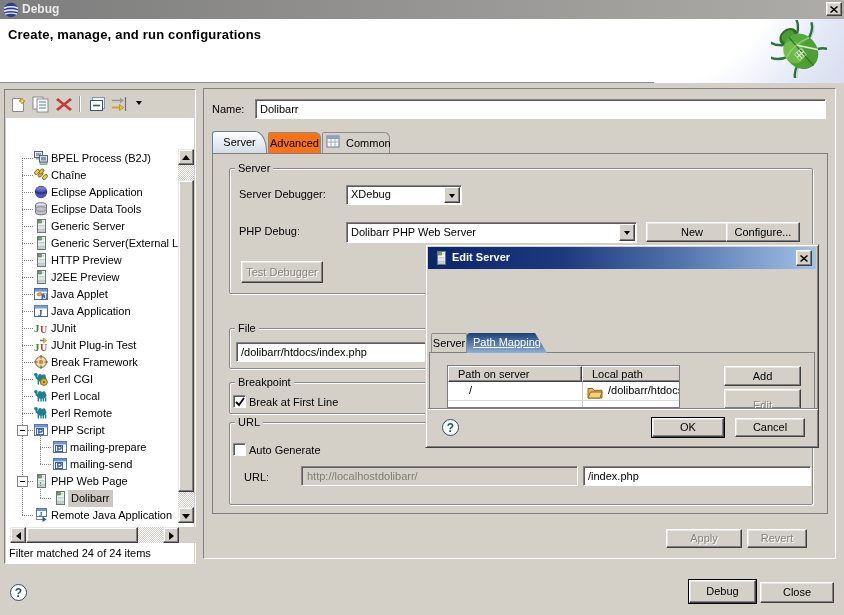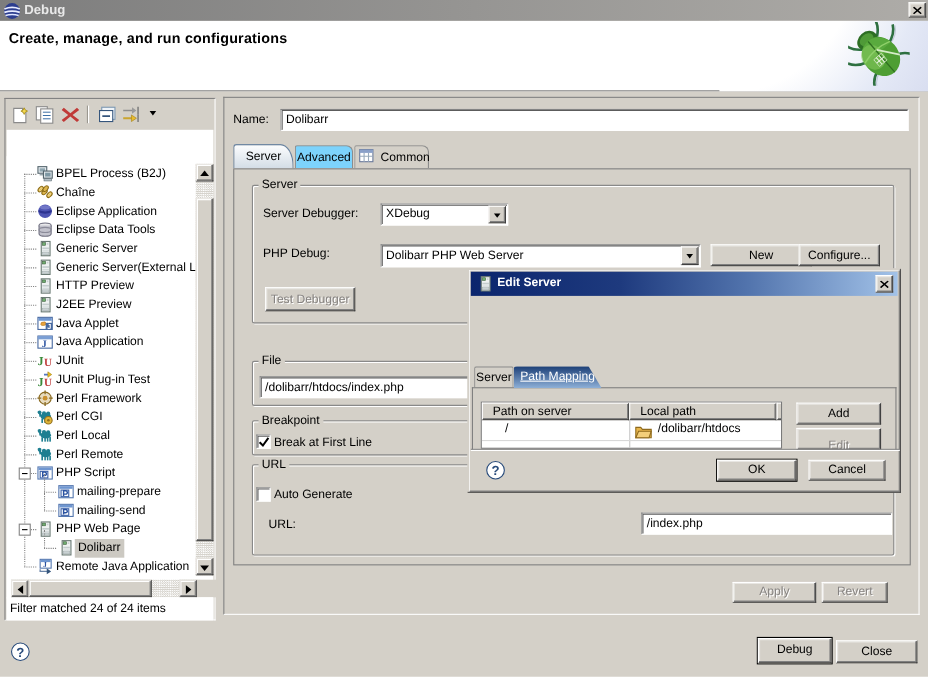--- a/index.html
+++ b/index.html
@@ -287,21 +287,21 @@
           <svg class="ticon" style="left:27px;top:0px" width="16" height="16" viewBox="0 0 16 16">
             <circle cx="8" cy="8" r="5.5" fill="#e8dcc0" stroke="#8a6a20"></circle>
             <circle cx="8" cy="8" r="2.2" fill="#c89030"></circle>
             <g stroke="#8a6a20" stroke-width="1.2">
               <line x1="8" y1="1" x2="8" y2="4.5"></line>
               <line x1="8" y1="11.5" x2="8" y2="15"></line>
               <line x1="1" y1="8" x2="4.5" y2="8"></line>
               <line x1="11.5" y1="8" x2="15" y2="8"></line>
             </g>
           </svg>
-          <span class="lbl" style="left:45px">Perl Framework</span>
+          <span class="lbl" style="left:45px">Break Framework</span>
         </div>
       <div class="trow" style="top:246px">
           <div class="stub" style="left:16px;width:11px"></div>
           <svg class="ticon" style="left:27px;top:0px" width="16" height="16" viewBox="0 0 16 16">
             <g fill="#1e7f91">
               <circle cx="3" cy="3.8" r="1.7"></circle>
               <path d="M2.2 3.8 L4.2 3.8 L4.6 7.5 L2.9 8.2 Z"></path>
               <ellipse cx="8.6" cy="7.6" rx="4.8" ry="3.1"></ellipse>
               <circle cx="7" cy="4.8" r="1.9"></circle>
               <circle cx="10.8" cy="5.1" r="1.9"></circle>
@@ -438,21 +438,21 @@
     <div class="thumb" style="left:21px;top:437px;width:112px;height:16px"></div>
     <div class="sbtn" style="left:158px;top:437px;width:16px;height:16px"><div class="arr" style="margin-top:4px;border:4px solid transparent;border-left:5px solid #000;border-right:none"></div></div>
     <div class="abs" style="left:174px;top:437px;width:19px;height:16px;background:#d4d0c8"></div>
     <div id="filtermatched">Filter matched 24 of 24 items</div>
   </div>
   <div id="right">
     <div class="abs" style="left:8px;top:14px">Name:</div>
     <div class="field" style="left:51px;top:10px;width:571px;height:20px;line-height:18px;padding-left:4px">Dolibarr</div>
 
     <div class="tab" style="left:8px;top:42px;width:55px;height:22px;background:linear-gradient(#fcfdfe,#d3dde6);border:1px solid #66819f;border-bottom:none;border-radius:3px 12px 0 0/3px 20px 0 0;line-height:21px;z-index:3">Server</div>
-    <div class="tab" style="left:64px;top:43px;width:53px;height:21px;background:#7dd3fc;border:1px solid #8c8c8c;border-bottom:none;border-radius:2px 6px 0 0;line-height:20px">Advanced</div>
+    <div class="tab" style="left:64px;top:43px;width:53px;height:21px;background:#f97316;border:1px solid #8c8c8c;border-bottom:none;border-radius:2px 6px 0 0;line-height:20px">Advanced</div>
     <div class="tab" style="left:118px;top:43px;width:68px;height:21px;background:#d4d0c8;border:1px solid #8c8c8c;border-bottom:none;border-radius:2px 6px 0 0;line-height:20px;text-align:center;padding-left:23px">Common</div>
     <svg class="abs" style="left:122px;top:46px;z-index:4" width="14" height="14" viewBox="0 0 14 14">
         <rect x="1" y="1" width="12" height="11" fill="#fff" stroke="#6a7a9a"></rect>
         <rect x="1" y="1" width="12" height="3" fill="#8aa0c8"></rect>
         <line x1="1" y1="7" x2="13" y2="7" stroke="#9ab"></line>
         <line x1="5" y1="4" x2="5" y2="12" stroke="#9ab"></line>
         <line x1="9" y1="4" x2="9" y2="12" stroke="#9ab"></line>
       </svg>
     <div id="tabpane">
 
@@ -489,20 +489,21 @@
             <path d="M1 5 L4 8 L9 1" stroke="#000" stroke-width="1.8" fill="none"></path>
           </svg>
         <div class="abs" style="left:19px;top:13px">Break at First Line</div>
       </div>
 
       <div class="group" style="left:16px;top:268px;width:584px;height:83px">
         <div class="glabel">URL</div>
         <div class="cb" style="left:3px;top:20px"></div>
         <div class="abs" style="left:19px;top:21px">Auto Generate</div>
         <div class="abs" style="left:14px;top:48px">URL:</div>
+        <div class="field" style="left:71px;top:43px;width:277px;height:20px;line-height:18px;padding-left:5px;background:#d4d0c8;color:#807d76">http://localhostdolibarr/</div>
         <div class="field" style="left:353px;top:43px;width:228px;height:20px;line-height:18px;padding-left:4px">/index.php</div>
       </div>
     </div>
     <div class="btn dis" style="left:462px;top:440px;width:76px;height:19px;line-height:17px">Apply</div>
     <div class="btn dis" style="left:543px;top:440px;width:60px;height:19px;line-height:17px">Revert</div>
   </div>
   <div id="dlg">
     <div id="dlgtitle">
       <svg class="abs" style="left:5px;top:3px" width="16" height="16" viewBox="0 0 16 16">
           <rect x="4.5" y="1.5" width="8" height="13" fill="#eff2f2" stroke="#6a7a74"></rect>
@@ -515,21 +516,21 @@
       <div class="t">Edit Server</div>
       <div class="btn" style="left:368px;top:3px;width:16px;height:16px"><svg width="8" height="7" viewBox="0 0 8 7" style="margin-top:4px">
             <path d="M1 0 L4 2.6 L7 0 L8 1 L5 3.5 L8 6 L7 7 L4 4.4 L1 7 L0 6 L3 3.5 L0 1 Z" fill="#000"></path>
           </svg></div>
     </div>
 
     <div class="tab" style="left:5px;top:88px;width:36px;height:20px;background:#d4d0c8;border:1px solid #8c8c8c;border-bottom:none;border-radius:2px 2px 0 0;line-height:19px;">Server</div>
     <div class="tab" style="left:41px;top:88px;width:80px;height:20px;background:linear-gradient(#1c3f77,#8fb1d8);clip-path:polygon(0 0,68px 0,80px 20px,0 20px);border-radius:3px 0 0 0;color:#fff;text-align:left;padding-left:6px;line-height:19px;z-index:2;text-decoration:underline">Path Mapping</div>
     <div id="dlgtabpane">
 
-      <div class="abs" style="left:7px;top:12px;width:274px;height:43px;border:1px solid #7a7a7a;background:#fff;overflow:hidden">
+      <div class="abs" style="left:17px;top:12px;width:233px;height:43px;border:1px solid #7a7a7a;background:#fff;overflow:hidden">
         <div class="th" style="left:0;top:0;width:134px;height:16px">Path on server</div>
         <div class="th" style="left:134px;top:0;width:134px;height:16px">Local path</div>
         <div class="th" style="left:268px;top:0;width:4px;height:16px"></div>
         <div class="abs" style="left:21px;top:18px">/</div>
         <svg class="abs" style="left:139px;top:20px" width="16" height="13" viewBox="0 0 16 13">
             <path d="M1 2.5 h4.5 l1.5 1.8 H15 V12 H1 Z" fill="#e8b64c" stroke="#8f6a1c"></path>
             <path d="M1 12 L3.5 6 H15 L13 12 Z" fill="#f4cf7a" stroke="#8f6a1c"></path>
           </svg>
         <div class="abs" style="left:160px;top:18px">/dolibarr/htdocs</div>
         <div class="abs" style="left:134px;top:16px;width:1px;height:27px;background:#c8c8c8"></div>

